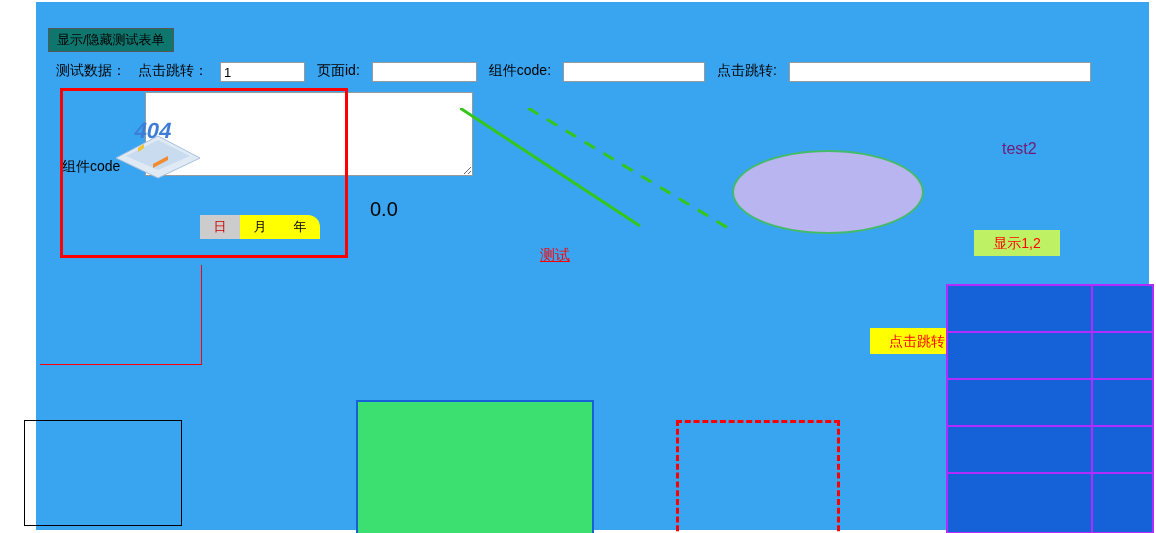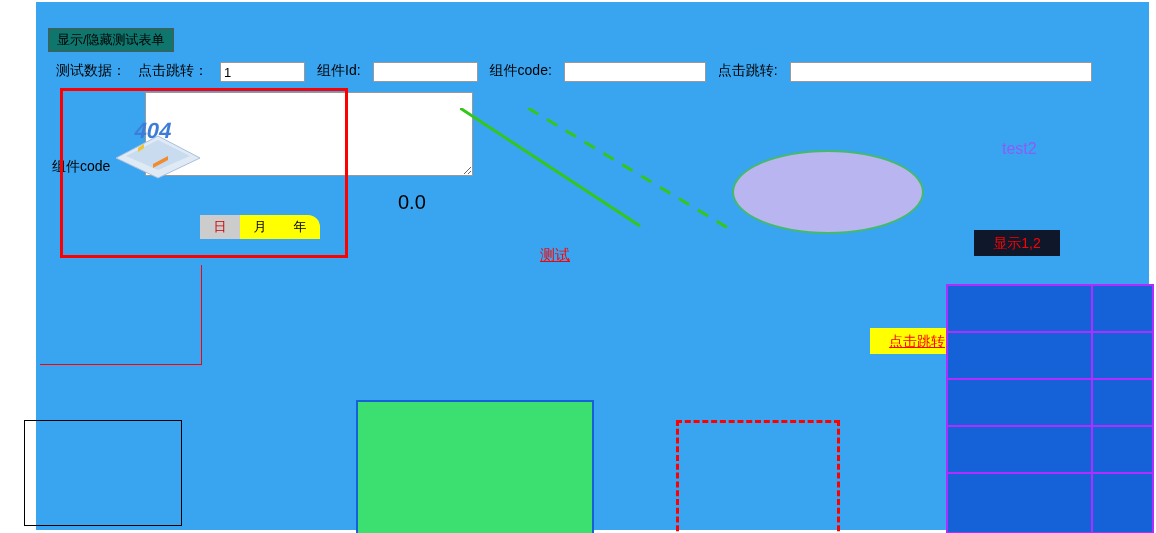--- a/index.html
+++ b/index.html
@@ -46,21 +46,21 @@
       font-size: 13px;
       background: #fff;
     }
     .in-pageid { width: 85px; }
     .in-compid { width: 105px; }
     .in-key { width: 142px; }
     .in-val { width: 302px; }
 
     .code-label {
       position: absolute;
-      left: 52px; top: 158px;
+      left: 62px; top: 158px;
       color: #000;
       font-size: 14px;
     }
     .code-textarea {
       position: absolute;
       left: 145px; top: 92px;
       width: 328px;
       height: 84px;
       resize: both;
       border: 1px solid #999;
@@ -95,36 +95,35 @@
       text-align: center;
       line-height: 24px;
       cursor: pointer;
     }
     .date-tab.day { background: #cccccc; color: #c00; }
     .date-tab.month { background: #ffff00; color: #000; }
     .date-tab.year { background: #ffff00; color: #000; border-top-right-radius: 12px; }
 
     .num-val {
       position: absolute;
-      left: 370px; top: 191px;
+      left: 370px; top: 198px;
       font-size: 20px;
       color: #000;
-      margin-left: 28px;
     }
     .test-label {
       position: absolute;
       left: 540px; top: 246px;
       color: #ff0000;
       font-size: 15px;
       text-decoration: underline;
     }
     .test2-label {
       position: absolute;
       left: 1002px; top: 140px;
-      color: #8b5cf6;
+      color: #701a75;
       font-size: 16px;
     }
 
     .line-solid {
       position: absolute;
       left: 460px; top: 108px;
       width: 220px; height: 130px;
       pointer-events: none;
     }
     .line-dashed {
@@ -140,38 +139,37 @@
       width: 192px; height: 84px;
       background: #b8b5f0;
       border: 2px solid #44bb6c;
       border-radius: 50%;
     }
 
     .btn-show12 {
       position: absolute;
       left: 974px; top: 230px;
       width: 86px; height: 26px;
-      background: #0f172a;
+      background: #bef264;
       color: #ff0000;
       text-align: center;
       line-height: 26px;
       font-size: 14px;
       cursor: pointer;
     }
     .btn-jump {
       position: absolute;
       left: 870px; top: 328px;
       width: 94px; height: 26px;
       background: #ffff00;
       color: #ff0000;
       text-align: center;
       line-height: 26px;
       font-size: 14px;
       cursor: pointer;
-      text-decoration: underline;
     }
     .btn-hide12 {
       position: absolute;
       left: 966px; top: 328px;
       width: 94px; height: 26px;
       background: #d0d0d0;
       color: #ff0000;
       text-align: center;
       line-height: 26px;
       font-size: 14px;
@@ -227,21 +225,21 @@
 <body>
 
 <div class="canvas"></div>
 
 <button class="toggle-btn">显示/隐藏测试表单</button>
 
 <div class="form-row">
   <span>测试数据：</span>
   <span>点击跳转：</span>
   <input type="text" class="in-pageid" value="1" style="">
-  <span>组件Id:</span>
+  <span>页面id:</span>
   <input type="text" class="in-compid" value="" style="">
   <span>组件code:</span>
   <input type="text" class="in-key" value="" style="">
   <span>点击跳转:</span>
   <input type="text" class="in-val" value="" style="">
 </div>
 
 <span class="code-label">组件code</span>
 <textarea class="code-textarea" style=""></textarea>
 

